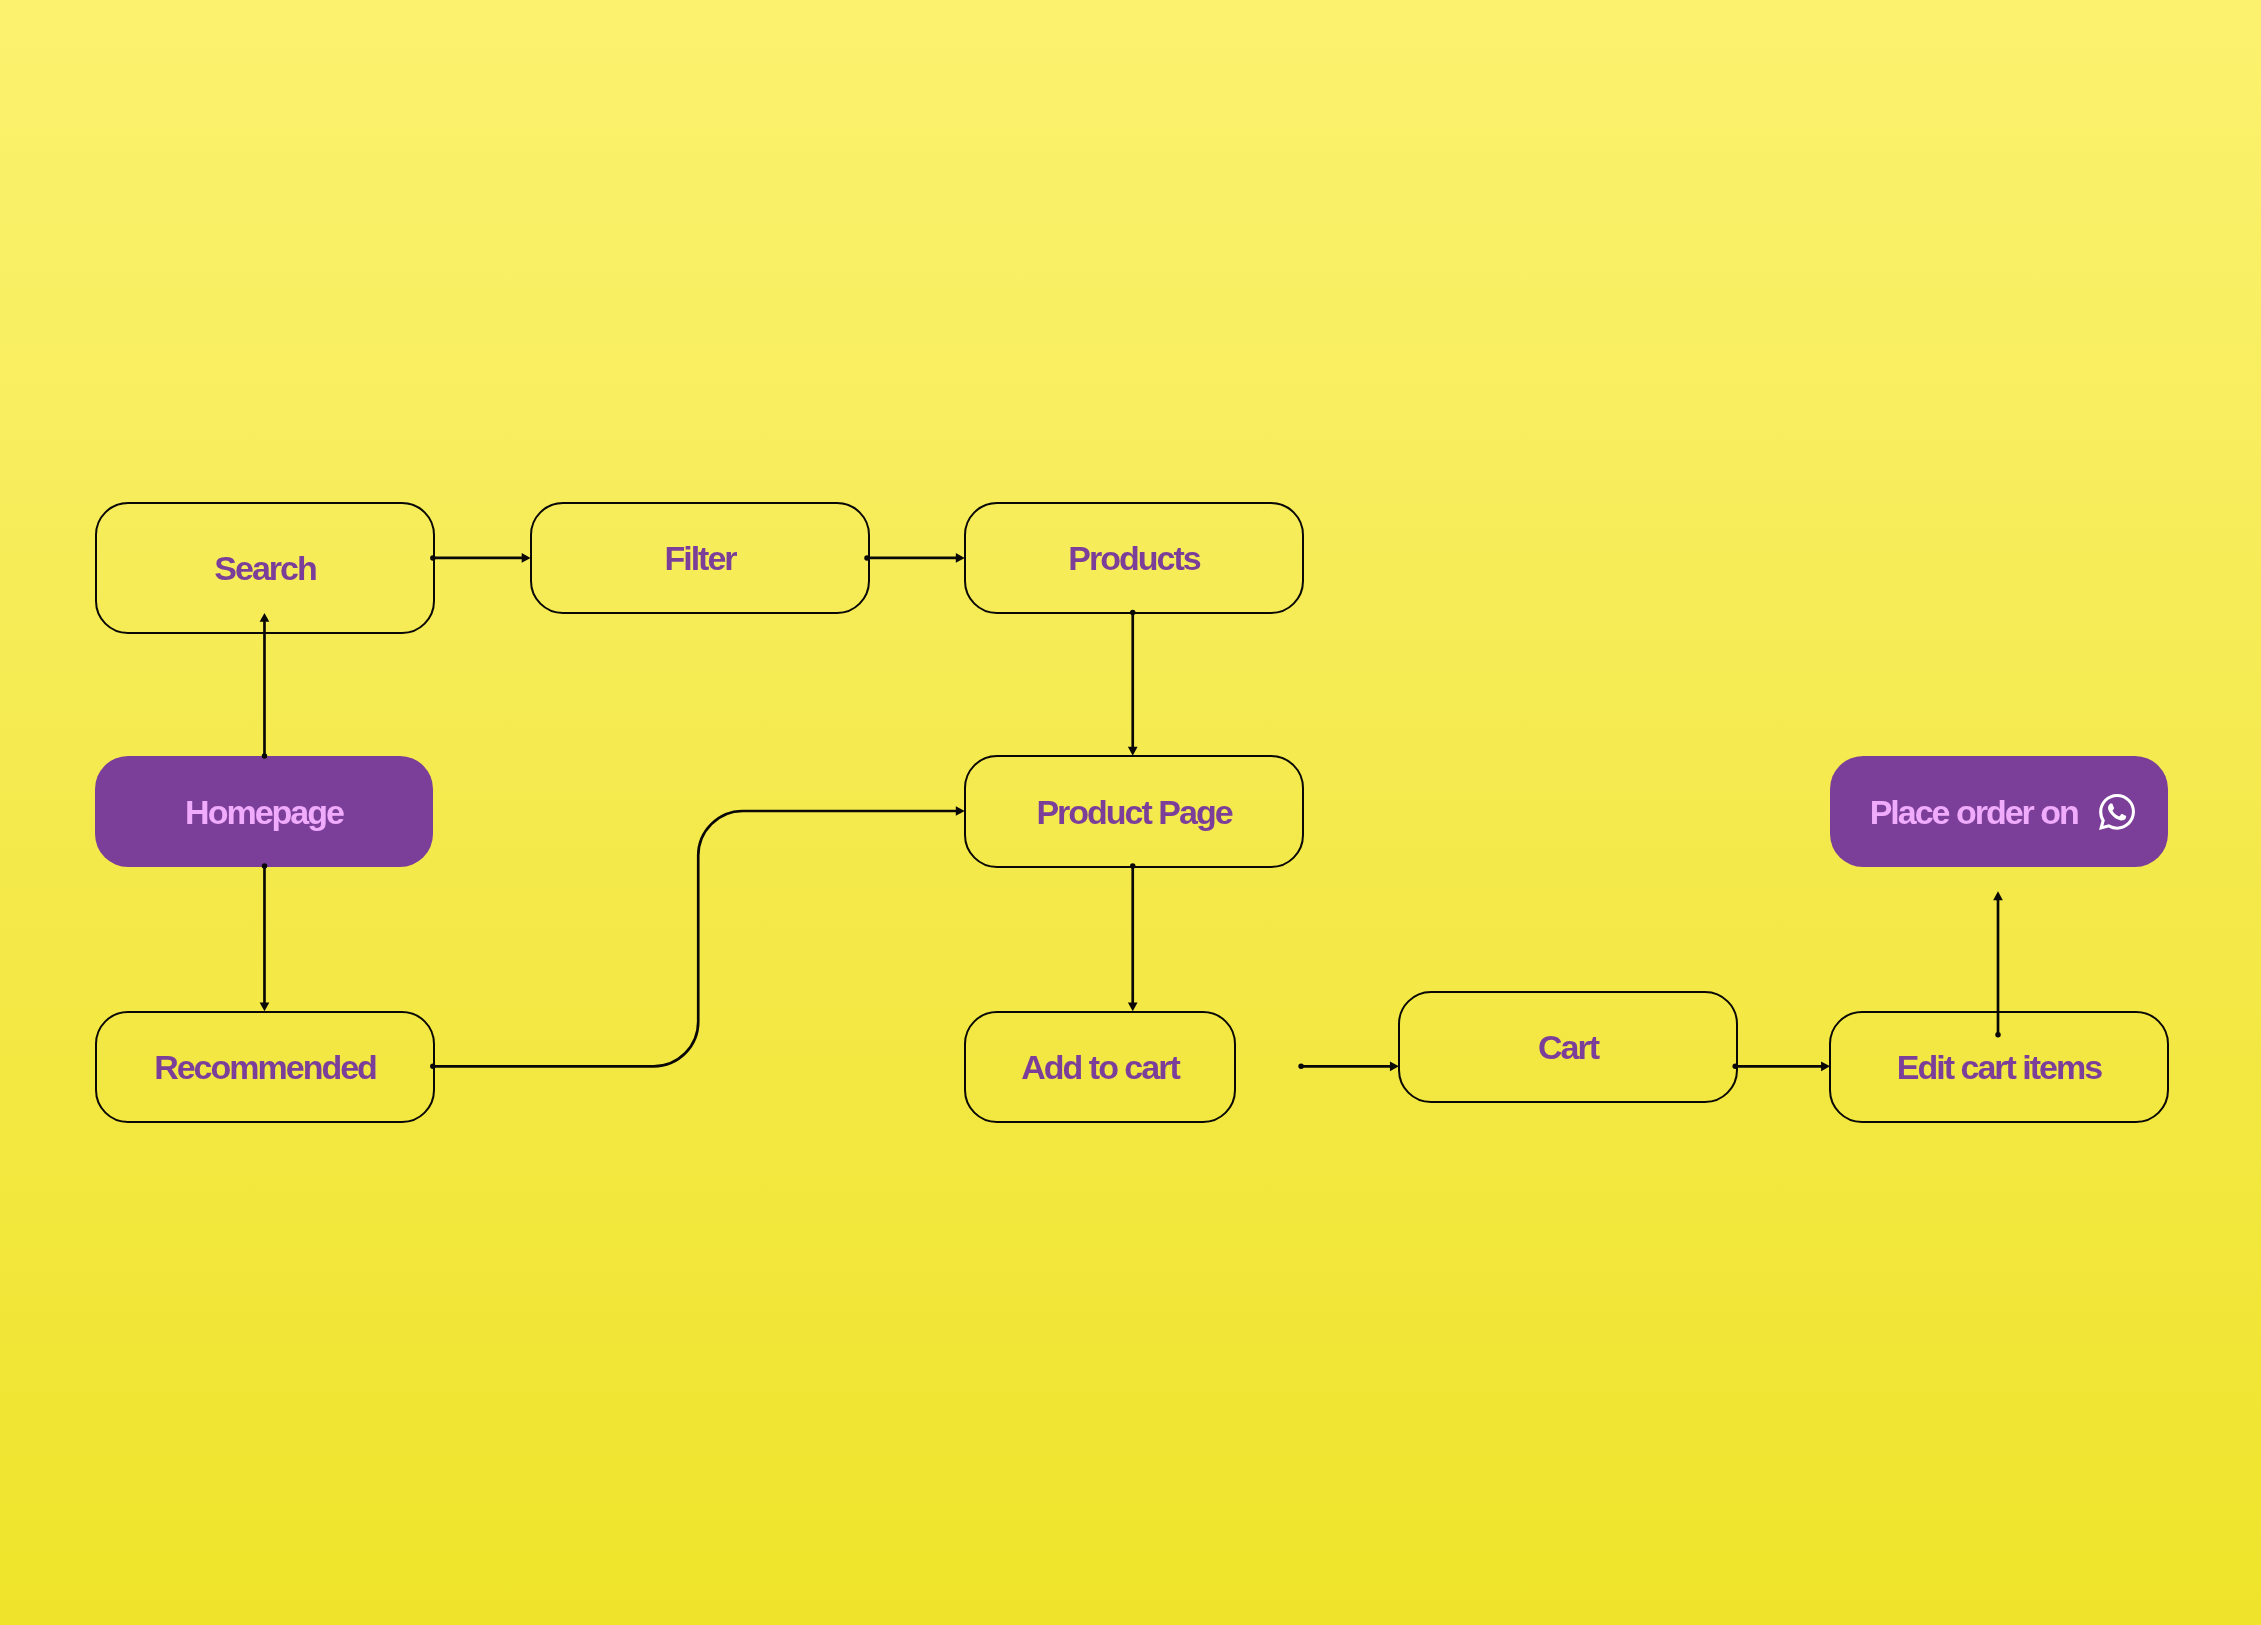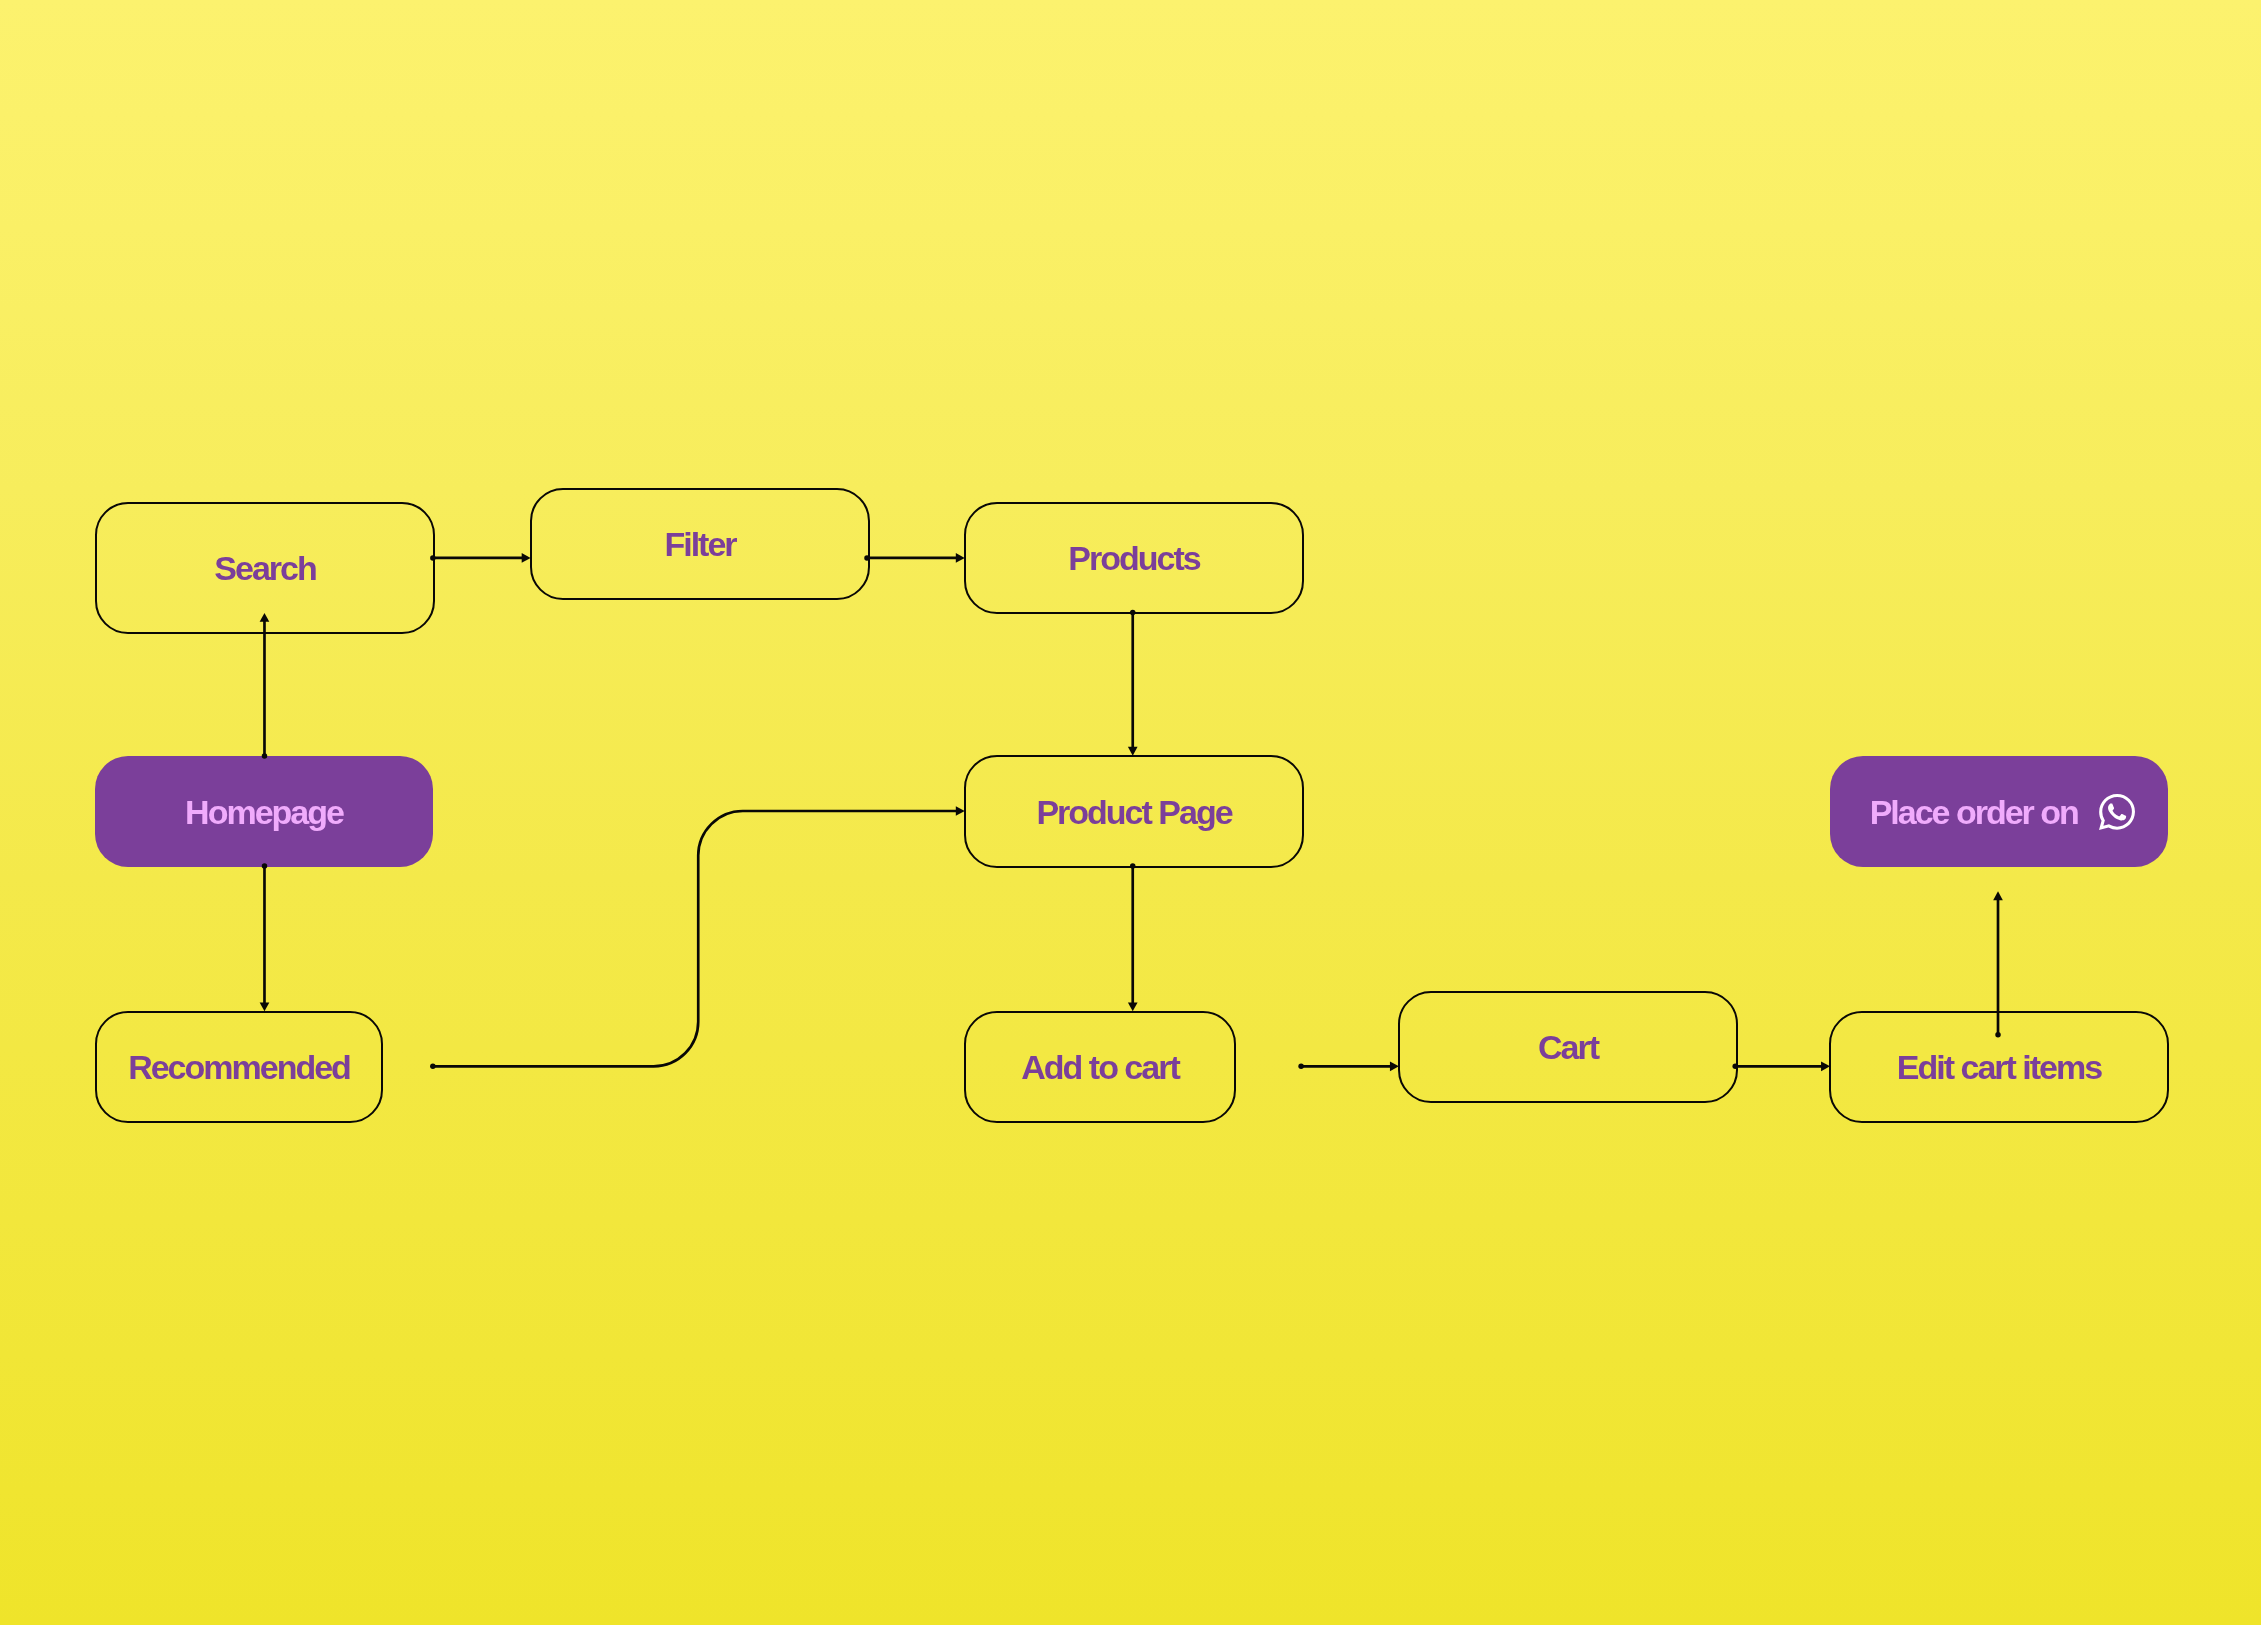--- a/index.html
+++ b/index.html
@@ -82,41 +82,41 @@
       <polygon points="1869.5,1428 1881.5,1434.5 1869.5,1441"></polygon>
       <polygon points="2449.5,1428 2461.5,1434.5 2449.5,1441"></polygon>
       <polygon points="2681,1211 2687.5,1199 2694,1211"></polygon>
       <polygon points="1285.5,1084.5 1297.5,1091 1285.5,1097.5"></polygon>
     </g>
   </svg>
 
   <div class="node outline" style="left:95px;top:502px;width:340px;height:132px;">
     <span class="label">Search</span>
   </div>
-  <div class="node outline" style="left:530px;top:488px;width:340px;height:112px;">
+  <div class="node outline" style="left:530px;top:502px;width:340px;height:112px;">
     <span class="label">Filter</span>
   </div>
   <div class="node outline" style="left:964px;top:502px;width:340px;height:112px;align-items:center;">
     <span class="label">Products</span>
   </div>
   <div class="node filled" style="left:95px;top:756px;width:338px;height:111px;">
     <span class="label">Homepage</span>
   </div>
   <div class="node outline" style="left:964px;top:755px;width:340px;height:113px;">
     <span class="label">Product Page</span>
   </div>
   <div class="node filled with-icon" style="left:1830px;top:756px;width:338px;height:111px;">
     <span class="label">Place order on</span>
     <span class="wa">
       <svg viewBox="0 0 24 24" width="36" height="36" aria-hidden="true">
         <path fill="#FFFFFF" d="M17.472 14.382c-.297-.149-1.758-.867-2.03-.967-.273-.099-.471-.148-.67.15-.197.297-.767.966-.94 1.164-.174.199-.347.223-.644.075-.297-.15-1.255-.463-2.39-1.475-.883-.788-1.48-1.761-1.653-2.059-.173-.297-.018-.458.13-.606.134-.133.298-.347.446-.52.149-.174.198-.298.298-.497.099-.198.05-.371-.025-.52-.075-.149-.669-1.612-.916-2.207-.242-.579-.487-.5-.669-.51a12.8 12.8 0 0 0-.57-.01c-.198 0-.52.074-.792.372-.272.297-1.04 1.016-1.04 2.479 0 1.462 1.065 2.875 1.213 3.074.149.198 2.096 3.2 5.077 4.487.709.306 1.262.489 1.694.625.712.227 1.36.195 1.871.118.571-.085 1.758-.719 2.006-1.413.248-.694.248-1.289.173-1.413-.074-.124-.272-.198-.57-.347m-5.421 7.403h-.004a9.87 9.87 0 0 1-5.031-1.378l-.361-.214-3.741.982.998-3.648-.235-.374a9.86 9.86 0 0 1-1.51-5.26c.001-5.45 4.436-9.884 9.888-9.884a9.82 9.82 0 0 1 6.988 2.896 9.825 9.825 0 0 1 2.893 6.994c-.003 5.45-4.437 9.885-9.885 9.885M20.52 3.449C18.24 1.245 15.24 0 12.045 0 5.463 0 .104 5.359.101 11.944c0 2.105.549 4.16 1.595 5.971L0 24l6.305-1.654a11.96 11.96 0 0 0 5.723 1.457h.005c6.585 0 11.946-5.359 11.949-11.945a11.9 11.9 0 0 0-3.46-8.4"></path>
       </svg>
     </span>
   </div>
-  <div class="node outline" style="left:95px;top:1011px;width:288px;height:112px;">
+  <div class="node outline" style="left:95px;top:1011px;width:340px;height:112px;">
     <span class="label">Recommended</span>
   </div>
   <div class="node outline" style="left:964px;top:1011px;width:272px;height:112px;">
     <span class="label">Add to cart</span>
   </div>
   <div class="node outline" style="left:1398px;top:991px;width:340px;height:112px;">
     <span class="label">Cart</span>
   </div>
   <div class="node outline" style="left:1829px;top:1011px;width:340px;height:112px;">
     <span class="label">Edit cart items</span>

